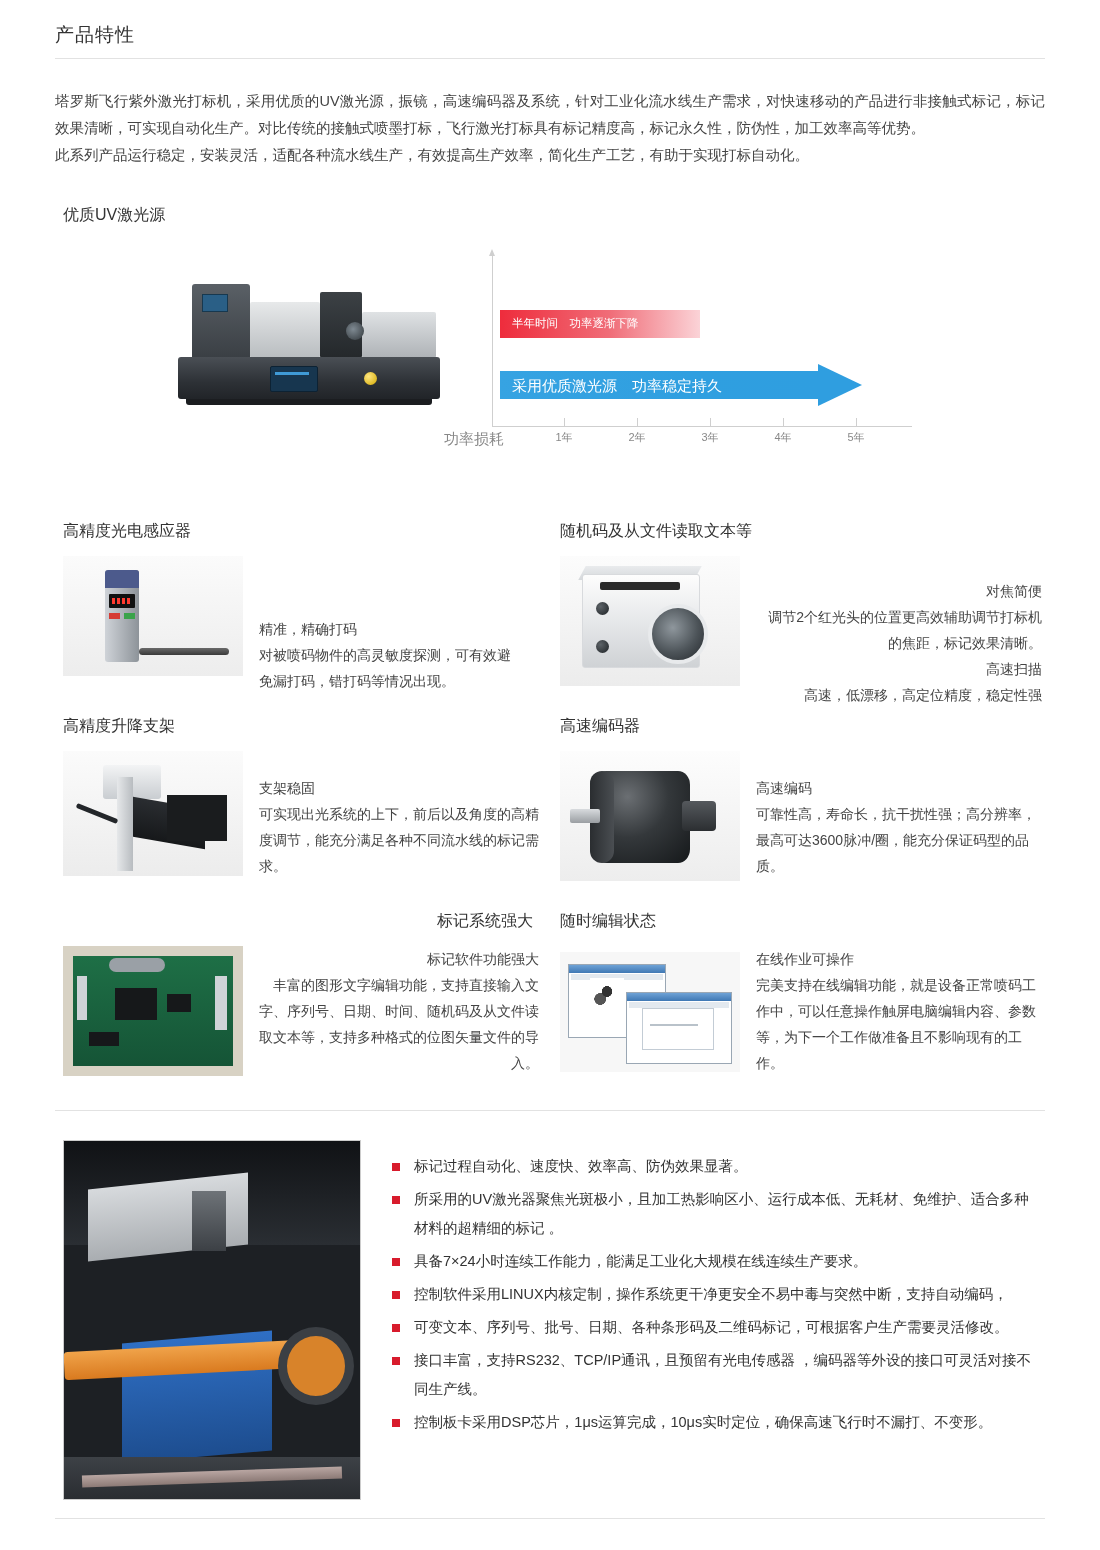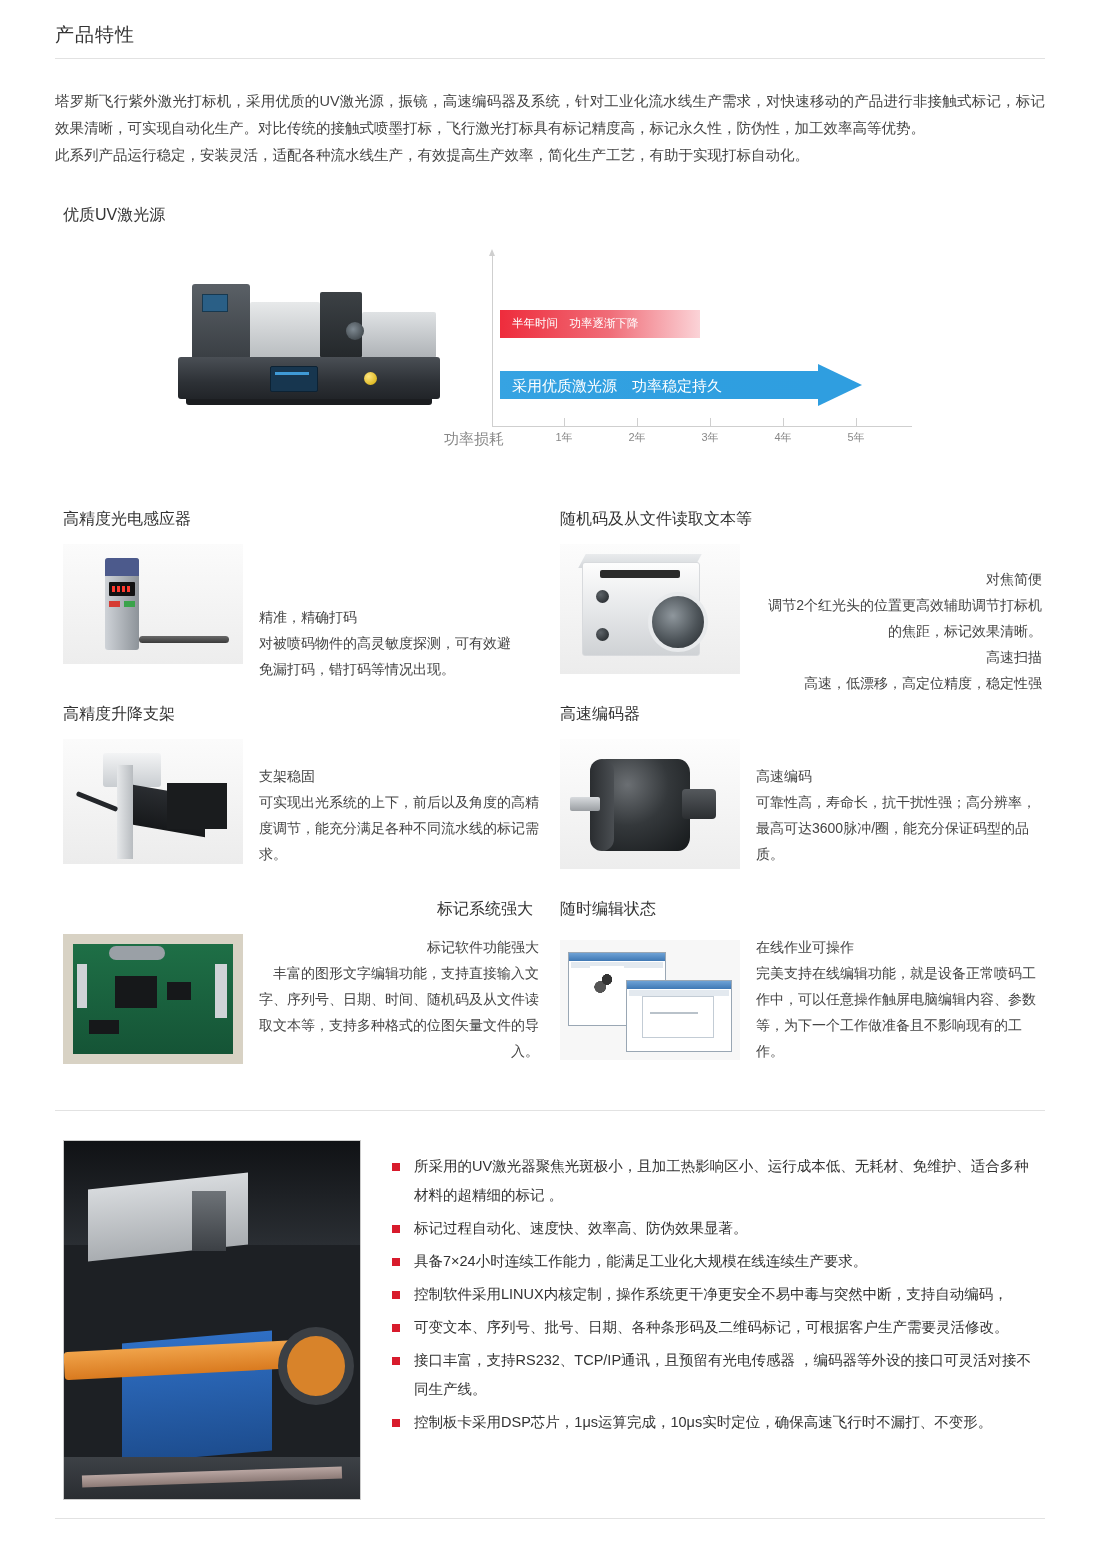--- a/index.html
+++ b/index.html
@@ -274,21 +274,21 @@
     white-space: nowrap;
   }
 
   
   .feature {
     position: absolute;
   }
   .feature .f-title {
     font-size: 16px;
     color: #333333;
-    margin: 4px 0 14px 0;
+    margin: 16px 0 14px 0;
   }
   .feature .f-body {
     position: relative;
   }
   .feature .f-text {
     font-size: 14px;
     line-height: 26px;
     color: #444444;
   }
   .feature .f-text .lead {
@@ -730,22 +730,22 @@
     <div class="bp-machine"></div>
     <div class="bp-head"></div>
     <div class="bp-blue"></div>
     <div class="bp-pipe"></div>
     <div class="bp-ring"></div>
     <div class="bp-floor"></div>
     <div class="bp-rail"></div>
   </div>
 
   <ul class="bullets">
+    <li>标记过程自动化、速度快、效率高、防伪效果显著。</li>
     <li>所采用的UV激光器聚焦光斑极小，且加工热影响区小、运行成本低、无耗材、免维护、适合多种材料的超精细的标记 。</li>
-    <li>标记过程自动化、速度快、效率高、防伪效果显著。</li>
     <li>具备7×24小时连续工作能力，能满足工业化大规模在线连续生产要求。</li>
     <li>控制软件采用LINUX内核定制，操作系统更干净更安全不易中毒与突然中断，支持自动编码，</li>
     <li>可变文本、序列号、批号、日期、各种条形码及二维码标记，可根据客户生产需要灵活修改。</li>
     <li>接口丰富，支持RS232、TCP/IP通讯，且预留有光电传感器 ，编码器等外设的接口可灵活对接不同生产线。</li>
     <li>控制板卡采用DSP芯片，1μs运算完成，10μs实时定位，确保高速飞行时不漏打、不变形。</li>
   </ul>
 
   <div class="bottom-rule-bot"></div>
 
 </div>

